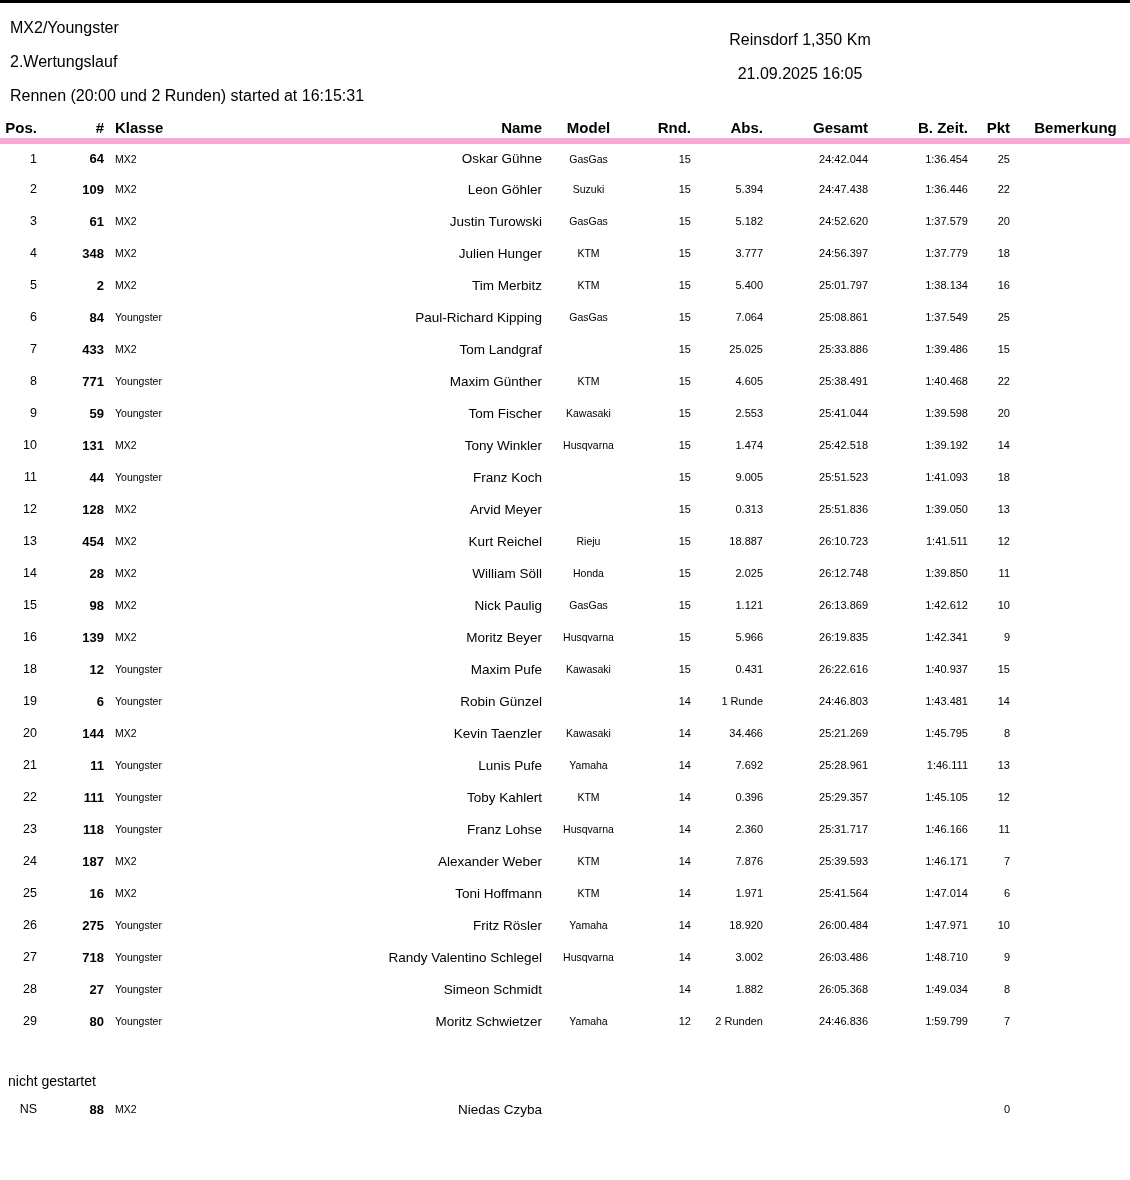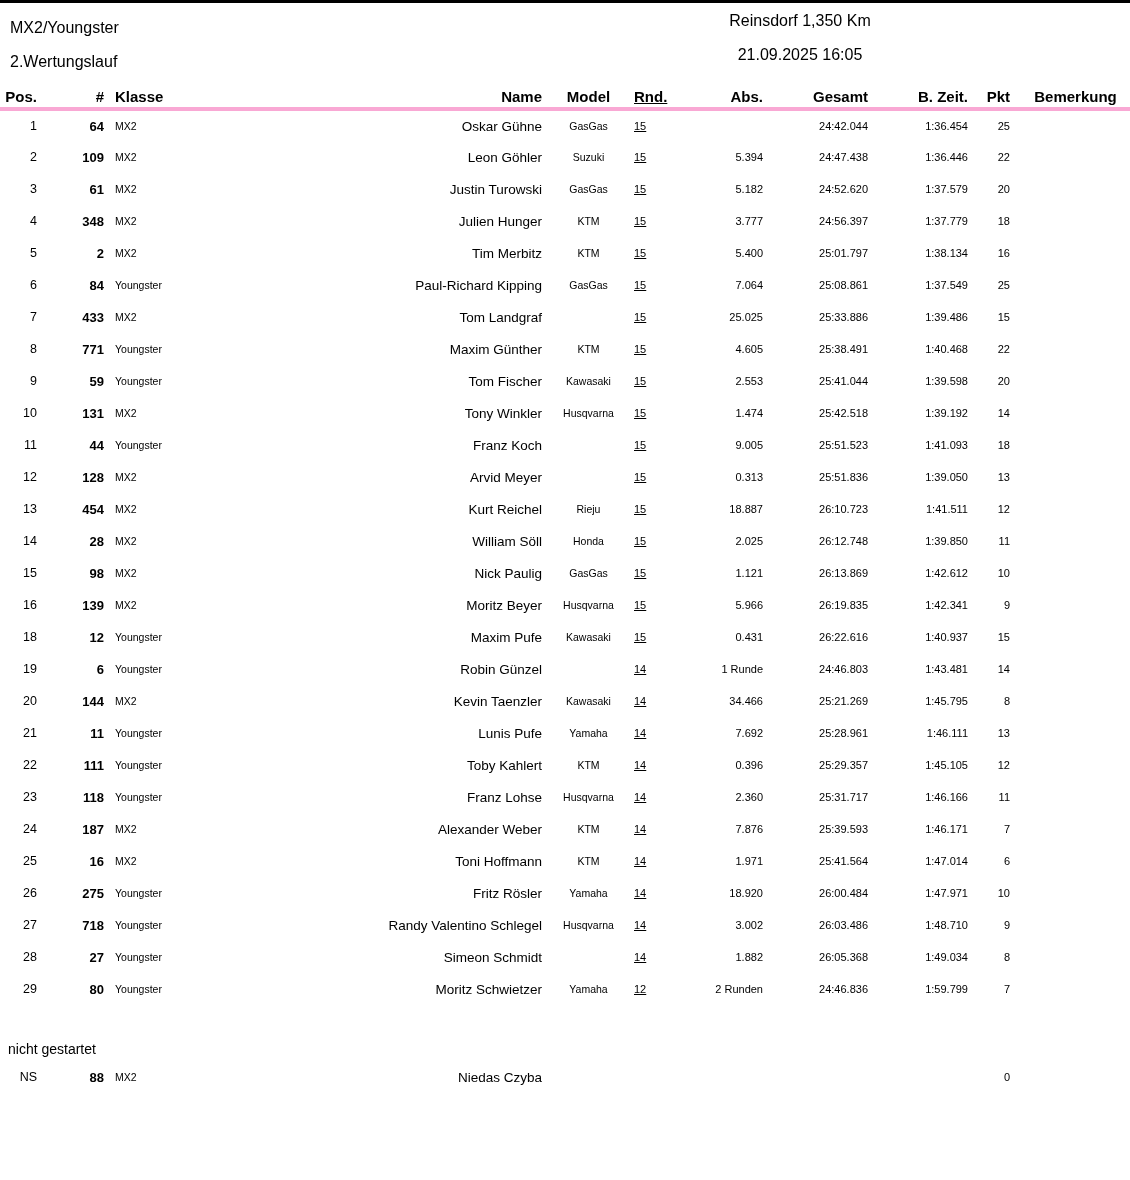--- a/index.html
+++ b/index.html
@@ -7,41 +7,41 @@
   body {
     width:1130px; height:1180px;
     background:#ffffff; color:#000;
     font-family:"Liberation Sans", sans-serif;
     overflow:hidden;
   }
   .top-rule { height:3px; background:#000; width:1130px; }
   .header { position:relative; padding:8px 0 0 10px; font-size:16px; }
   .header-line { height:34px; display:flex; align-items:center; }
   .header-right {
-    position:absolute; top:1px; left:620px; width:360px; text-align:center;
+    position:absolute; top:20px; left:620px; width:360px; text-align:center;
   }
   .header-right .header-line { justify-content:center; }
   .race-info { margin:2px 0 0 10px; height:30px; display:flex; align-items:center; font-size:16px; }
 
   table.results { table-layout:fixed; width:1130px; border-collapse:collapse; margin-top:6px; }
   col.w-pos { width:45px; }  col.w-num { width:63px; }  col.w-klasse { width:97px; }
   col.w-name { width:338px; } col.w-model { width:90px; } col.w-rnd { width:59px; }
   col.w-abs { width:73px; }  col.w-gesamt { width:105px; } col.w-bzeit { width:100px; }
   col.w-pkt { width:44px; }  col.w-bem { width:116px; }
 
-  thead th { height:24px; vertical-align:middle; border-bottom:4px solid #f9a8d4; }
+  thead th { height:24px; vertical-align:middle; border-bottom:6px solid #f9a8d4; }
   th.hdr { font-size:15px; font-weight:bold; }
   tbody td { height:32px; vertical-align:middle; white-space:nowrap; overflow:hidden; }
 
   .c-pos    { text-align:right;  padding-right:8px; font-size:12.5px; }
   .c-num    { text-align:right;  padding-right:4px; font-weight:bold; font-size:13px; }
   .c-klasse { text-align:left;   padding-left:7px;  font-size:10.5px; }
   .c-name   { text-align:right;   padding-left:5px;  font-size:13.5px; }
   .c-model  { text-align:center;   padding-left:2px;  font-size:10.5px; }
-  .c-rnd    { text-align:left; font-size:11px;text-decoration:underline; }
+  .c-rnd    { text-align:right; font-size:11px; }
   .c-abs, .c-gesamt, .c-bzeit { text-align:right; padding-right:2px; font-size:11px; }
   .c-pkt    { text-align:right;  padding-right:4px; font-size:11px; }
   .c-bem    { text-align:center;   padding-left:8px;  font-size:11px; }
 
   .ns-label { margin:36px 16px 0 8px; font-size:14px; }
   table.ns-table { margin-top:4px; }
 </style>
 </head>
 <body>
 
@@ -52,20 +52,21 @@
     <div class="header-left">
       <div class="header-line">MX2/Youngster</div>
       <div class="header-line">2.Wertungslauf</div>
     </div>
     <div class="header-right">
       <div class="header-line">Reinsdorf 1,350 Km</div>
       <div class="header-line">21.09.2025 16:05</div>
     </div>
   </div>
 
+  <div class="race-info">Rennen (20:00 und 2 Runden) started at 16:15:31</div>
 
   <table class="results">
     <colgroup>
       <col class="w-pos">
         <col class="w-num">
         <col class="w-klasse">
         <col class="w-name">
       <col class="w-model">
         <col class="w-rnd">
         <col class="w-abs">

